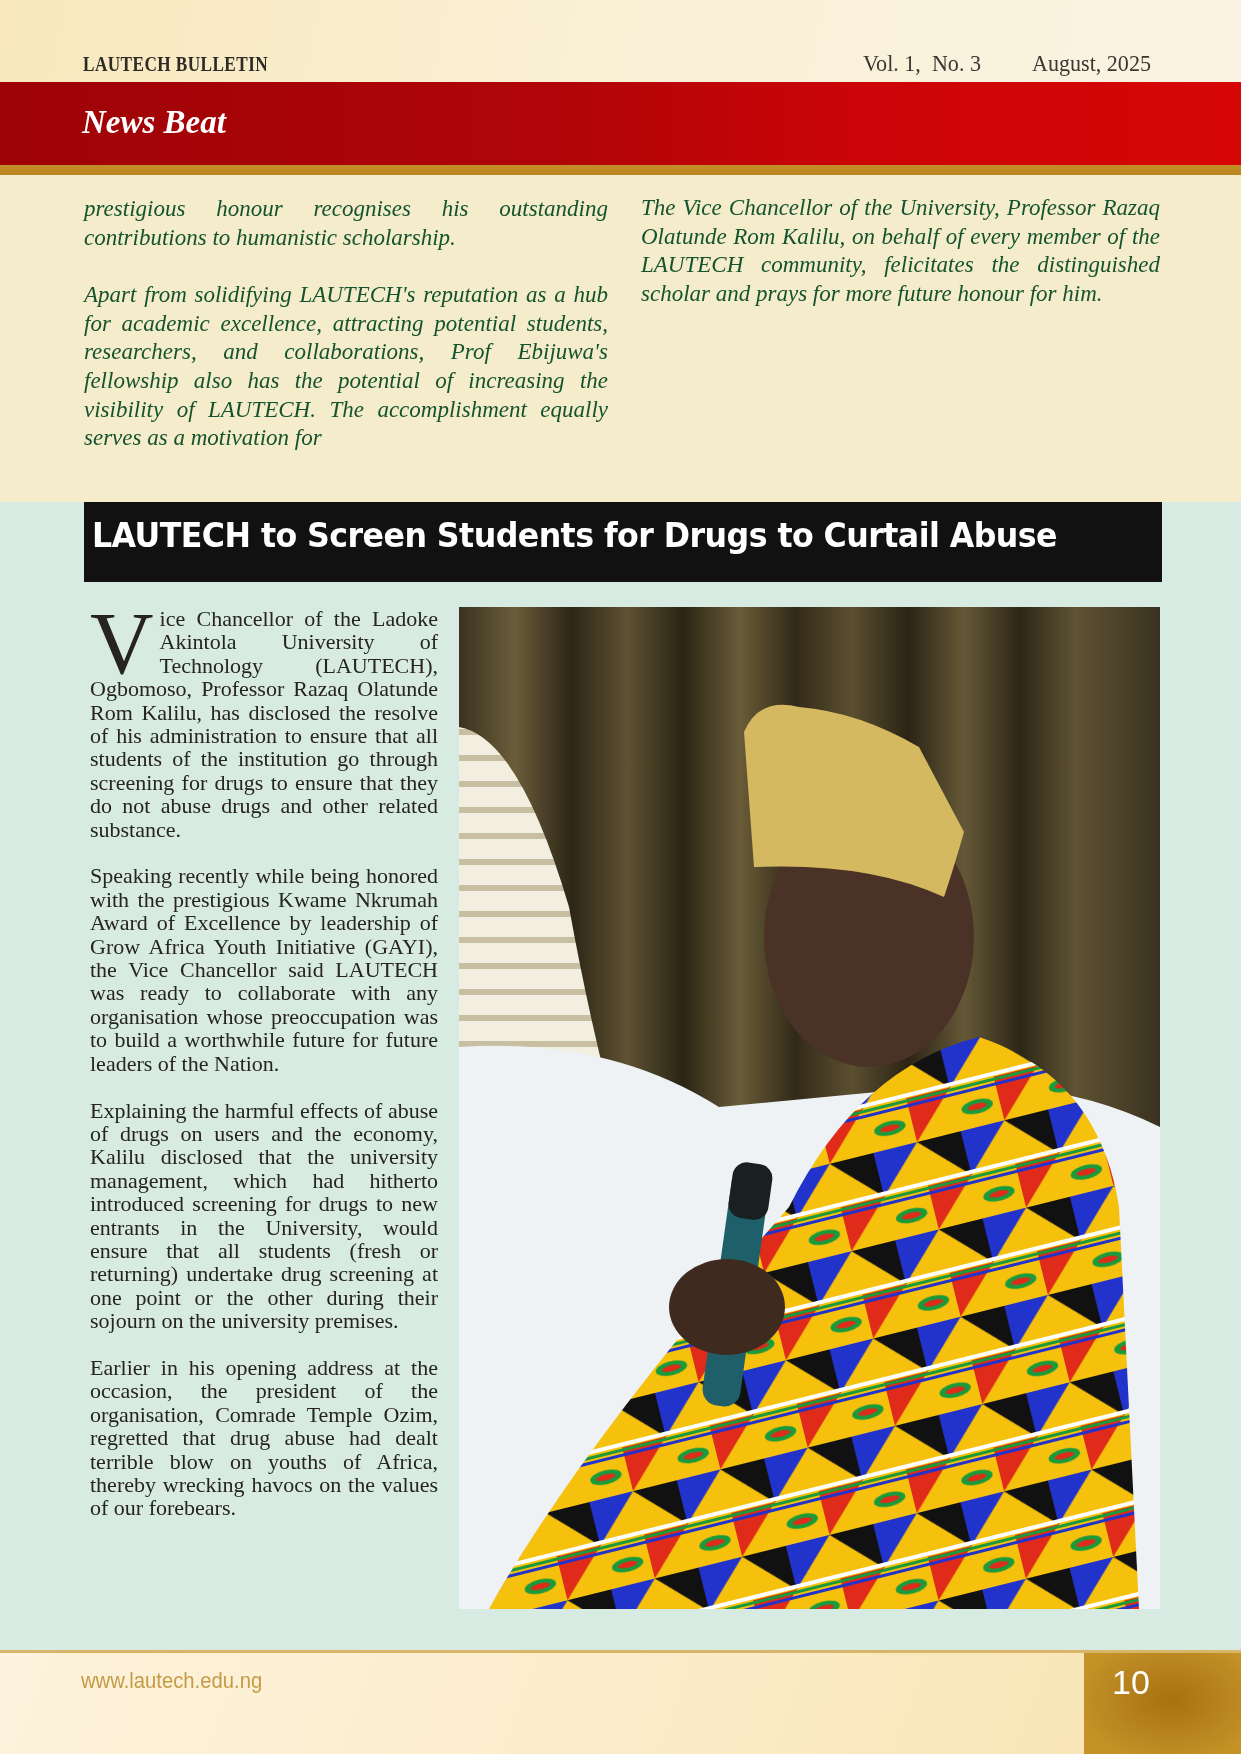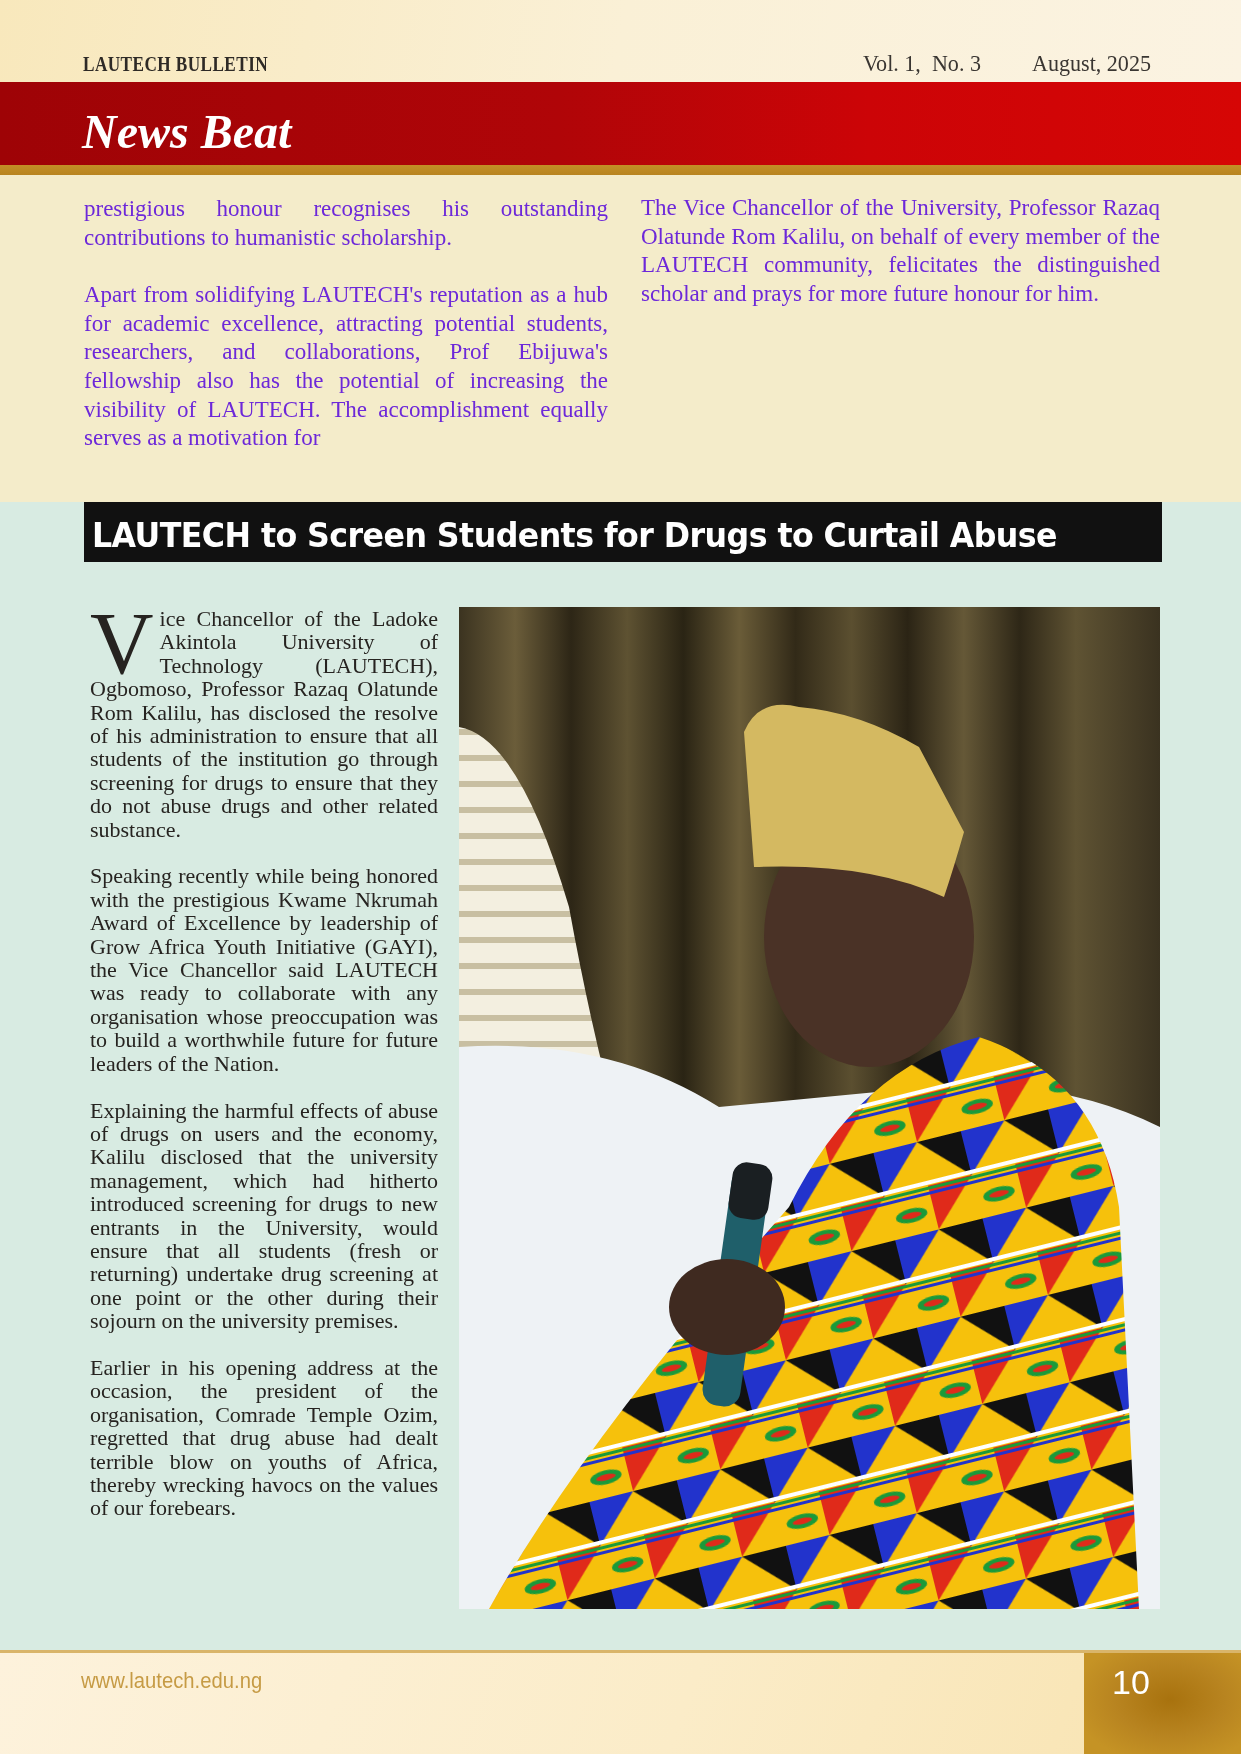--- a/index.html
+++ b/index.html
@@ -8,32 +8,32 @@
   .top-band { position: absolute; left: 0; top: 0; width: 1241px; height: 82px;
     background: linear-gradient(100deg, #f8e8bc 0%, #faf0d6 50%, #fbf3e2 100%); }
   .masthead-name { position: absolute; left: 83px; top: 53px; font-family: "Liberation Serif", serif; font-weight: bold;
     font-size: 20px; letter-spacing: 0.5px; color: #2e2a26; transform: scaleX(0.86); transform-origin: left top; }
   .masthead-issue { position: absolute; left: 863px; top: 50px; font-size: 24px; color: #3a3632; transform: scaleX(0.92); transform-origin: left top; white-space: pre; }
   .masthead-date { position: absolute; left: 1032px; top: 50px; font-size: 24px; color: #3a3632; transform: scaleX(0.92); transform-origin: left top; }
 
   .section-band { position: absolute; left: 0; top: 82px; width: 1241px; height: 83px;
     background: linear-gradient(90deg, #9e0306 0%, #b00508 45%, #cc0407 70%, #d60605 100%); }
   .section-title { position: absolute; left: 82px; top: 22px; color: #fff; font-family: "Liberation Serif", serif;
-    font-style: italic; font-weight: bold; font-size: 48px; }
+    font-style: italic; font-weight: bold; font-size: 33px; }
   .gold-rule { position: absolute; left: 0; top: 165px; width: 1241px; height: 10px;
     background: linear-gradient(180deg, #c38f26, #b88420); }
 
   .prev-article { position: absolute; left: 0; top: 175px; width: 1241px; height: 327px; background: #f4ecca; }
-  .col { position: absolute; width: 524px; font-size: 23px; line-height: 28.6px; color: #6d28d9; text-align: justify; }
+  .col { position: absolute; width: 524px; font-size: 23px; line-height: 28.6px; color: #14532d; text-align: justify; font-style: italic; }
   .col p { margin: 0 0 29px 0; }
   .col-left { left: 84px; top: 20px; }
   .col-right { left: 641px; top: 19px; width: 519px; }
 
   .story { position: absolute; left: 0; top: 502px; width: 1241px; height: 1150px; background: #d8ebe2; }
-  .headline-bar { position: absolute; left: 84px; top: 0; width: 1078px; height: 60px; background: #111111; }
+  .headline-bar { position: absolute; left: 84px; top: 0; width: 1078px; height: 80px; background: #111111; }
   .headline { position: absolute; left: 8px; top: 14px; color: #ffffff; font-family: "DejaVu Sans", sans-serif; font-weight: bold;
     font-size: 33px; letter-spacing: -0.6px; white-space: nowrap; transform: scaleX(0.96); transform-origin: left top; }
 
   .story-text { position: absolute; left: 90px; top: 105px; width: 348px; font-size: 22px; line-height: 23.4px; color: #262320; text-align: justify; }
   .story-text p { margin: 0 0 23.4px 0; }
   .dropcap { float: left; font-size: 88px; line-height: 70px; margin: 2px 6px -4px 0; color: #262320; }
 
   .photo { position: absolute; left: 459px; top: 105px; width: 701px; height: 1002px; overflow: hidden;
     background: #4a3f25; }
   .photo svg { display: block; }

